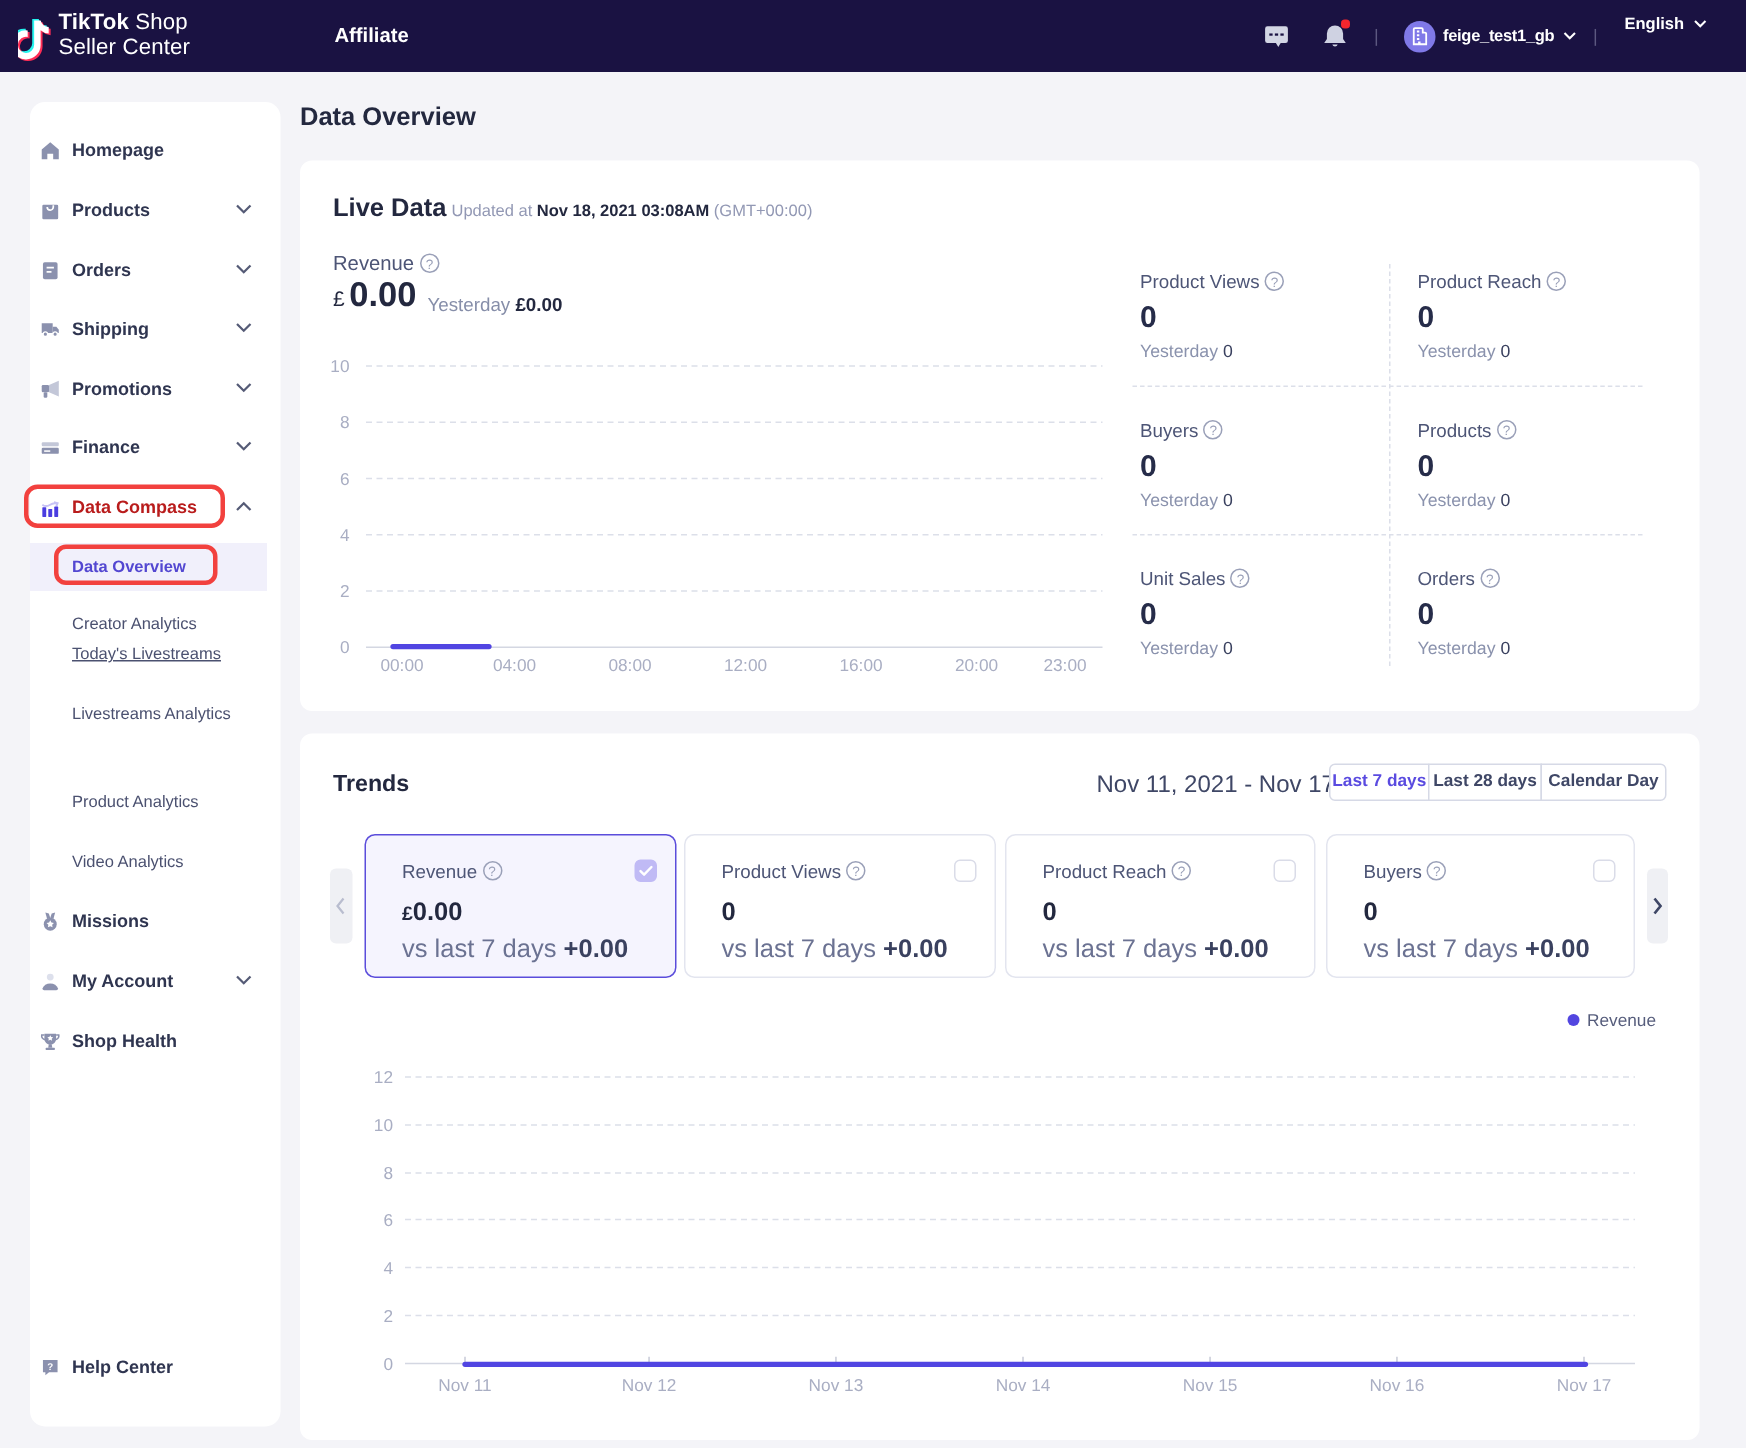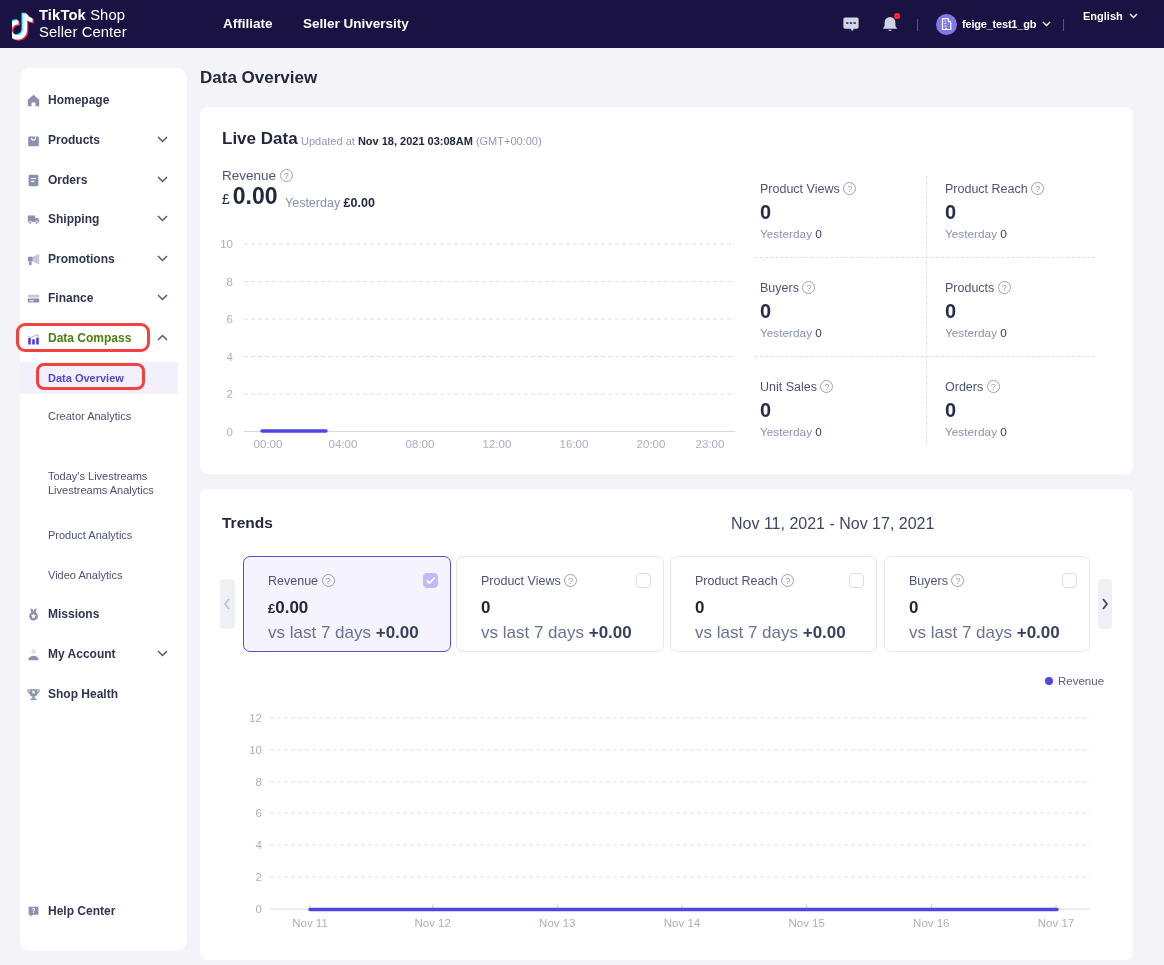--- a/index.html
+++ b/index.html
@@ -51,21 +51,20 @@
 <body>
 
 <div id="topbar">
   <svg id="logo" width="28" height="33" viewBox="0 0 26 30">
     <path d="M10 12 v8 a5 5 0 1 1 -4 -4.9 v-4 a9 9 0 1 0 8 8.9 v-9 a8 8 0 0 0 5 2 v-4 a5.5 5.5 0 0 1 -5 -4 h-4 z" fill="#25f4ee" transform="translate(-1.2,-1)"></path>
     <path d="M10 12 v8 a5 5 0 1 1 -4 -4.9 v-4 a9 9 0 1 0 8 8.9 v-9 a8 8 0 0 0 5 2 v-4 a5.5 5.5 0 0 1 -5 -4 h-4 z" fill="#fe2c55" transform="translate(1.2,1)"></path>
     <path d="M10 12 v8 a5 5 0 1 1 -4 -4.9 v-4 a9 9 0 1 0 8 8.9 v-9 a8 8 0 0 0 5 2 v-4 a5.5 5.5 0 0 1 -5 -4 h-4 z" fill="#fff"></path>
   </svg>
   <div id="logotext"><b>TikTok</b> Shop<br>Seller Center</div>
   <div class="navitem" style="left:223px;">Affiliate</div>
-  <div class="navitem" style="left:303px;">Seller University</div>
 
   <svg class="abs" style="left:843px;top:17px;" width="16" height="15" viewBox="0 0 16 15">
     <path d="M2 0.5 h12 a1.6 1.6 0 0 1 1.6 1.6 v8 a1.6 1.6 0 0 1 -1.6 1.6 h-3.2 l-1.6 2.6 -1.6 -2.6 H2 a1.6 1.6 0 0 1 -1.6 -1.6 v-8 A1.6 1.6 0 0 1 2 0.5 z" fill="#d3d6e4"></path>
     <rect x="3.2" y="5.3" width="2.2" height="1.5" fill="#1a1242"></rect>
       <rect x="6.9" y="5.3" width="2.2" height="1.5" fill="#1a1242"></rect>
       <rect x="10.6" y="5.3" width="2.2" height="1.5" fill="#1a1242"></rect>
   </svg>
 
   <svg class="abs" style="left:882px;top:16px;" width="16" height="17" viewBox="0 0 16 17">
     <path d="M8 1 a5.4 5.4 0 0 1 5.4 5.4 v3.6 l1.8 2.7 h-14.4 l1.8 -2.7 v-3.6 A5.4 5.4 0 0 1 8 1 z" fill="#cfd2e2"></path>
@@ -163,33 +162,33 @@
       </svg>
   </div>
 
   <div class="mi" style="top:262px;">
     <svg class="ic" viewBox="0 0 16 16">
         <path d="M1.5 5.5 c2 1.5 4 1.5 6 .2 c2 -1.3 4 -1.8 6 -1.2 M11 3.5 l3 .7 -1 2.6" stroke="#c7c2f5" stroke-width="1.6" fill="none"></path>
         <rect x="1.5" y="7.5" width="3.2" height="8" rx="0.5" fill="#4a3de0"></rect>
         <rect x="6.4" y="9" width="3.2" height="6.5" rx="0.5" fill="#4a3de0"></rect>
         <rect x="11.3" y="7" width="3.2" height="8.5" rx="0.5" fill="#4a3de0"></rect>
       </svg>
-    <div class="tx" style="color:#4d7c0f;">Data Compass</div>
+    <div class="tx" style="color:#b91c1c;">Data Compass</div>
     <svg class="ch" width="11" height="7" viewBox="0 0 11 7">
         <path d="M1 6 l4.5 -4.5 L10 6" stroke="#555b76" stroke-width="1.5" fill="none"></path>
       </svg>
   </div>
   <div class="abs" style="left:-4px;top:255px;width:134px;height:29px;border:3px solid #f2413e;border-radius:9px;"></div>
 
   <div class="abs" style="left:0px;top:294px;width:158px;height:32px;background:#f1f0fb;"></div>
   <div class="sub" style="top:304px;color:#5347d1;font-weight:bold;">Data Overview</div>
   <div class="abs" style="left:16px;top:295px;width:109px;height:27px;border:3px solid #f2413e;border-radius:8px;"></div>
   <div class="sub" style="top:342px;">Creator Analytics</div>
-  <div class="sub" style="top:402px;">Today's Livestreams</div>
-  <div class="sub" style="top:416px;text-align:right;">Livestreams Analytics</div>
+  <div class="sub" style="top:362px;text-decoration:underline;">Today's Livestreams</div>
+  <div class="sub" style="top:402px;text-align:right;">Livestreams Analytics</div>
   <div class="sub" style="top:461px;">Product Analytics</div>
   <div class="sub" style="top:501px;">Video Analytics</div>
 
   <div class="mi" style="top:538px;">
     <svg class="ic" viewBox="0 0 16 16">
         <path d="M4 .5 l2.8 .8 1.2 3.4 -2.6 1.1 z" fill="#8b91ae"></path>
         <path d="M12 .5 l-2.8 .8 -1.2 3.4 2.6 1.1 z" fill="#8b91ae"></path>
         <circle cx="8" cy="10" r="5.3" fill="#8b91ae"></circle>
         <path d="M8 6.8 l.95 1.9 2.1 .3 -1.5 1.5 .35 2.1 -1.9 -1 -1.9 1 .35 -2.1 -1.5 -1.5 2.1 -.3 z" fill="#fff"></path>
       </svg>
@@ -292,20 +291,23 @@
 
     <div class="abs" style="left:185px;top:201px;"><span class="mlabel">Orders <span class="qicon">?</span></span></div>
     <div class="abs mval" style="left:185px;top:223px;">0</div>
     <div class="abs myest" style="left:185px;top:249px;">Yesterday <b>0</b></div>
   </div>
 </div>
 
 <div class="card" id="trends">
   <div class="abs" style="left:22px;top:25px;font-size:15.5px;font-weight:bold;color:#23283f;">Trends</div>
   <div class="abs" style="left:531px;top:26px;font-size:16px;color:#3f4766;white-space:nowrap;">Nov 11, 2021 - Nov 17, 2021</div>
+  <div class="abs" style="left:686px;top:20px;white-space:nowrap;">
+    <span class="btn" style="width:67px;border-radius:4px 0 0 4px;color:#5a4be0;">Last 7 days</span><span class="btn" style="width:76px;margin-left:-1px;">Last 28 days</span><span class="btn" style="width:84px;margin-left:-1px;border-radius:0 4px 4px 0;">Calendar Day</span>
+  </div>
 
   <div class="abs" style="left:20px;top:90px;width:15px;height:50px;background:#eff0f4;border-radius:4px;">
     <svg width="15" height="50" viewBox="0 0 15 50">
         <path d="M9 20 l-4 5 4 5" stroke="#b9bdcf" stroke-width="1.5" fill="none"></path>
       </svg>
   </div>
   <div class="abs" style="left:898px;top:90px;width:14px;height:50px;background:#eff0f4;border-radius:4px;">
     <svg width="14" height="50" viewBox="0 0 14 50">
         <path d="M5 20 l4 5 -4 5" stroke="#3f4766" stroke-width="1.8" fill="none"></path>
       </svg>

